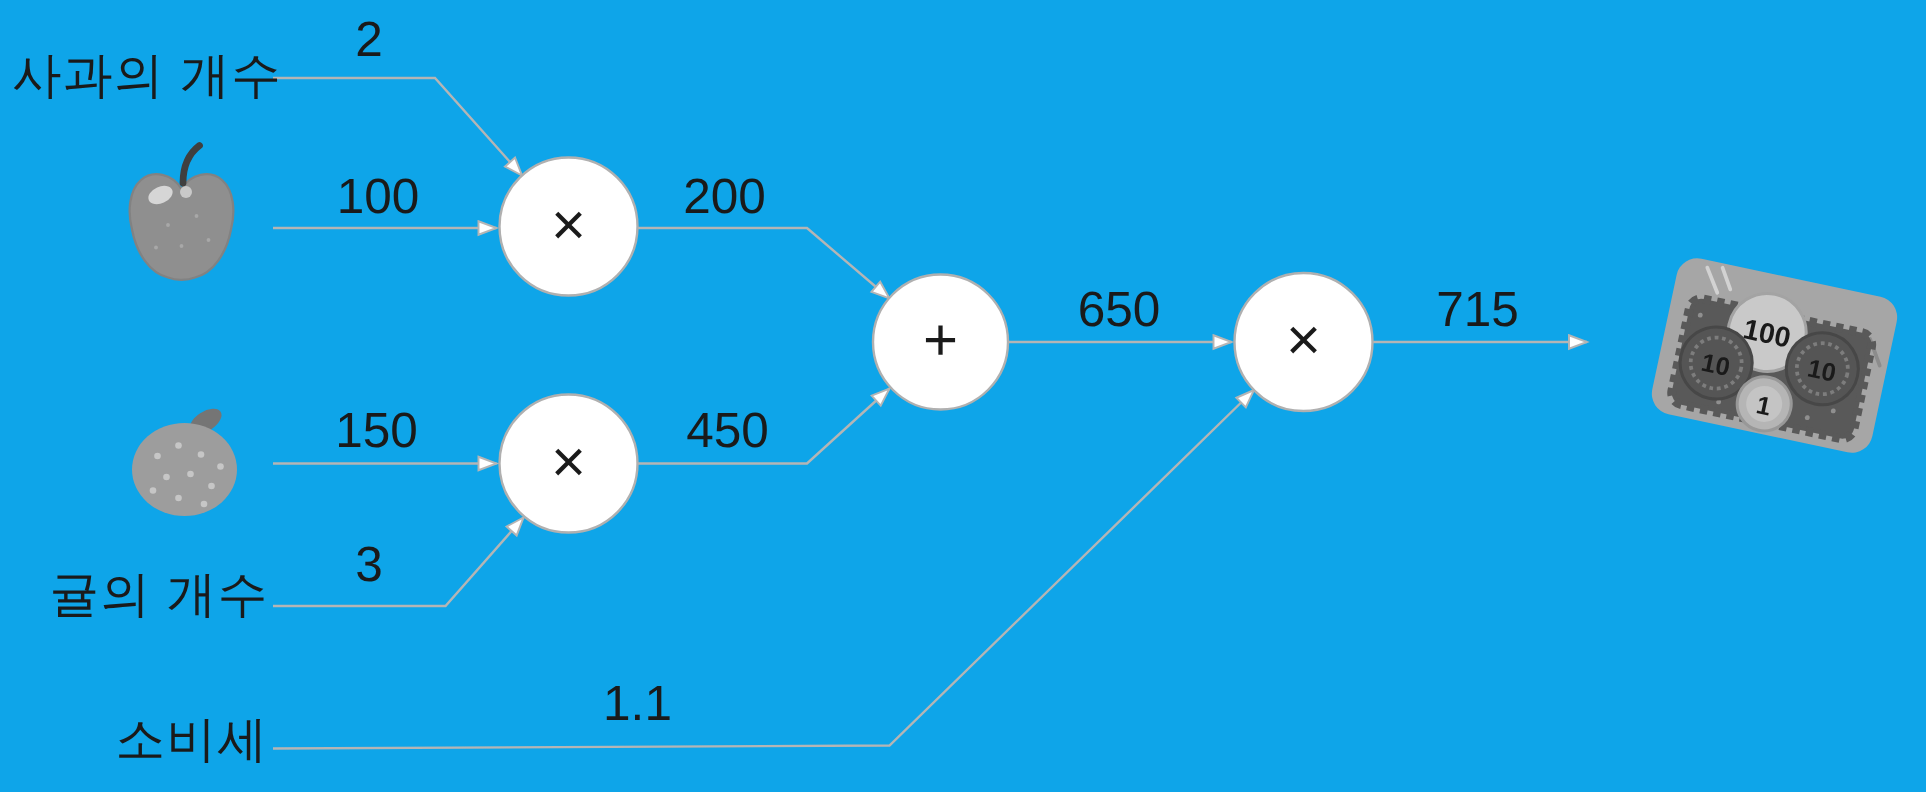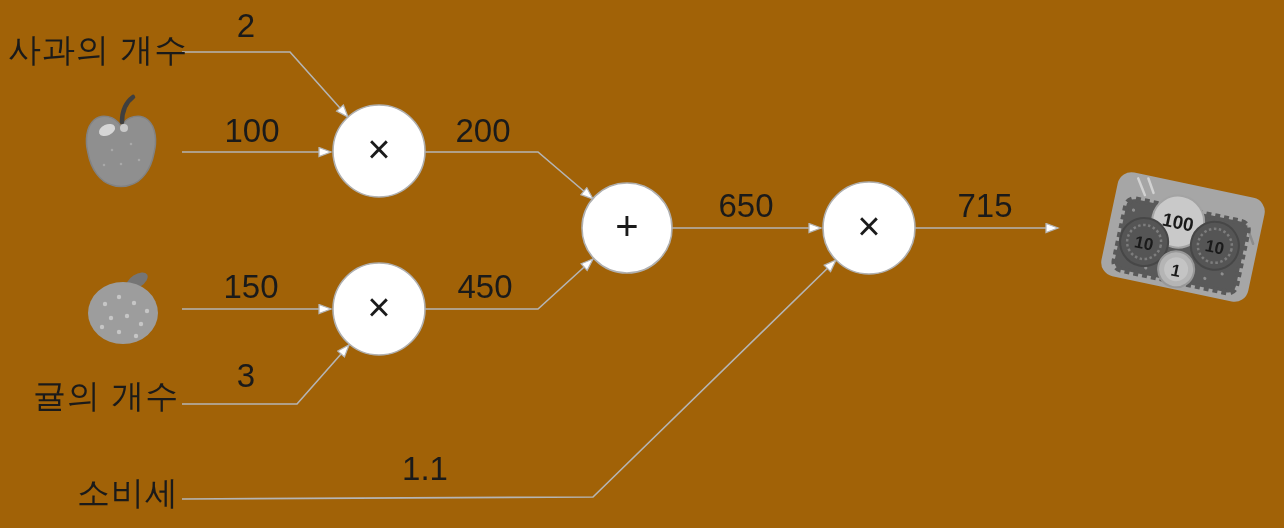--- a/index.html
+++ b/index.html
@@ -1,19 +1,19 @@
 <!DOCTYPE html>
 <html><head>
 <meta charset="utf-8">
 <style>
   html,body{margin:0;padding:0;background:#ffffff;}
   .canvas{
     position:relative;
     width:1284px;height:528px;
-    background:#a16207;
+    background:#0ea5e9;
     font-family:"Liberation Sans","DejaVu Sans",sans-serif;
     overflow:hidden;
   }
   svg text{ fill:#1a1a1a; }
   .klabel{ font-size:33px; letter-spacing:1px; }
   .num{ font-size:33px; text-anchor:middle; }
   .op{ font-size:40px; text-anchor:middle; fill:#1a1a1a; }
   .edge{ fill:none; stroke:#b5b5b5; stroke-width:1.6; }
   .node-circle{ fill:#ffffff; stroke:#b0b0b0; stroke-width:1.6; }
   .coin-num{ text-anchor:middle; font-weight:bold; }

